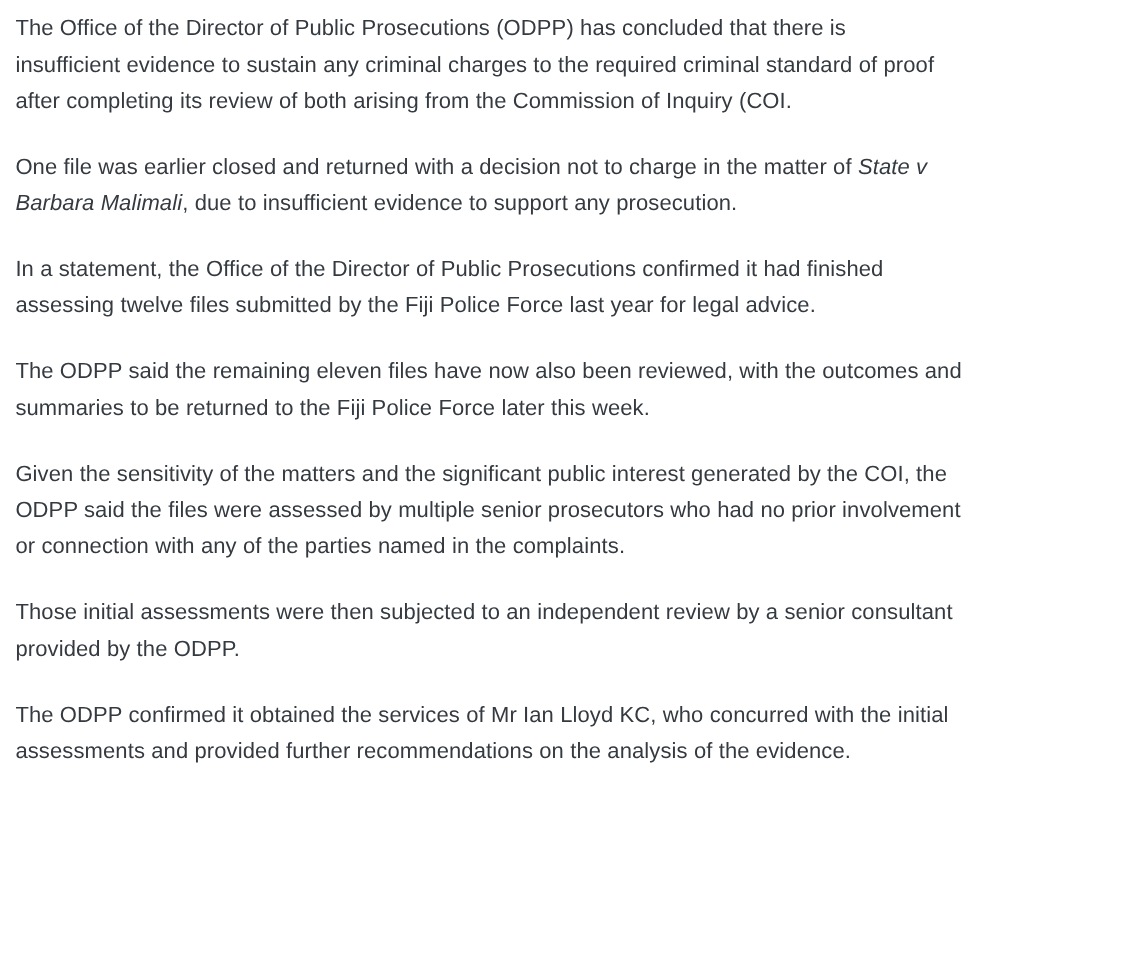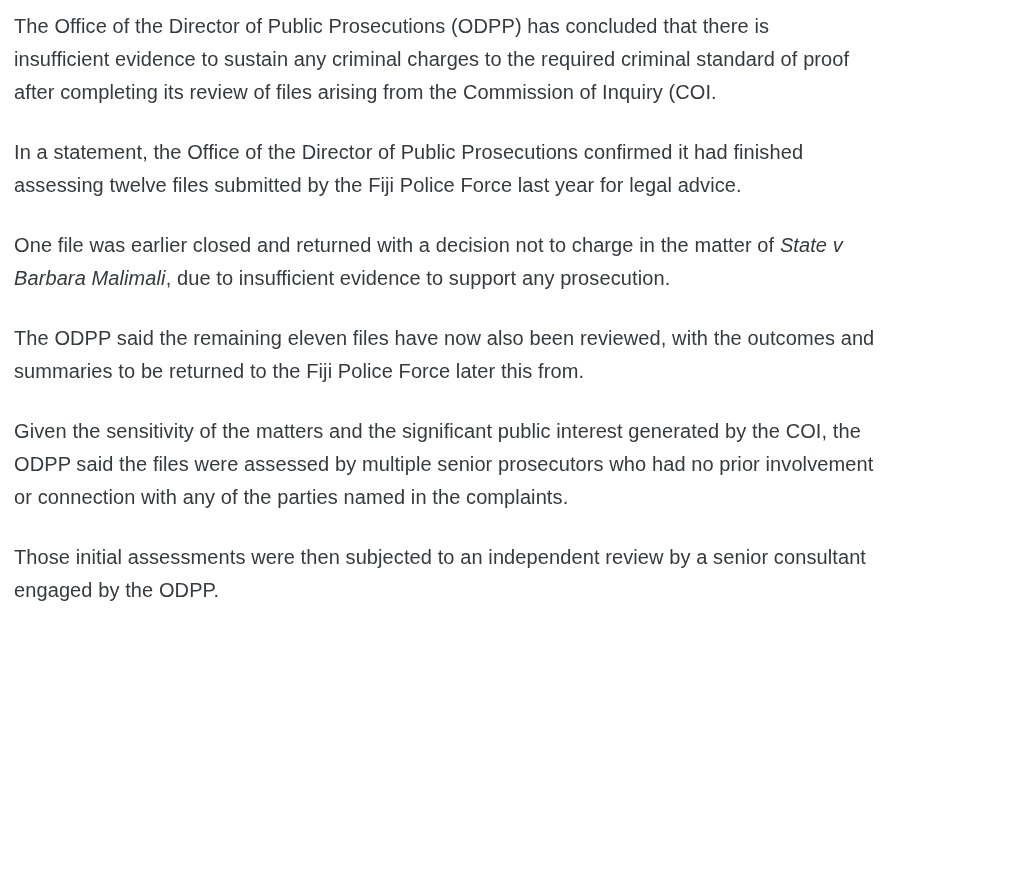--- a/index.html
+++ b/index.html
@@ -29,34 +29,36 @@
     font-style: italic;
   }
 </style>
 </head>
 <body>
 
 <div class="article-body">
 
   <p class="article-paragraph">The Office of the Director of Public Prosecutions (ODPP) has concluded that there is
 insufficient evidence to sustain any criminal charges to the required criminal standard of proof
-after completing its review of files arising from the Commission of Inquiry (COI.</p>
+after completing its review of both arising from the Commission of Inquiry (COI.</p>
+
+  <p class="article-paragraph"><span>One file was earlier closed and returned with a decision not to charge in the matter of </span><em class="case-name">State v
+Barbara Malimali</em><span>, due to insufficient evidence to support any prosecution.</span></p>
 
   <p class="article-paragraph">In a statement, the Office of the Director of Public Prosecutions confirmed it had finished
 assessing twelve files submitted by the Fiji Police Force last year for legal advice.</p>
 
-  <p class="article-paragraph"><span>One file was earlier closed and returned with a decision not to charge in the matter of </span><em class="case-name">State v
-Barbara Malimali</em><span>, due to insufficient evidence to support any prosecution.</span></p>
-
   <p class="article-paragraph">The ODPP said the remaining eleven files have now also been reviewed, with the outcomes and
-summaries to be returned to the Fiji Police Force later this from.</p>
+summaries to be returned to the Fiji Police Force later this week.</p>
 
 
   <p class="article-paragraph">Given the sensitivity of the matters and the significant public interest generated by the COI, the
 ODPP said the files were assessed by multiple senior prosecutors who had no prior involvement
 or connection with any of the parties named in the complaints.</p>
 
   <p class="article-paragraph">Those initial assessments were then subjected to an independent review by a senior consultant
-engaged by the ODPP.</p>
+provided by the ODPP.</p>
 
+  <p class="article-paragraph">The ODPP confirmed it obtained the services of Mr Ian Lloyd KC, who concurred with the initial
+assessments and provided further recommendations on the analysis of the evidence.</p>
 
 
 </div>
 
 </body></html>

